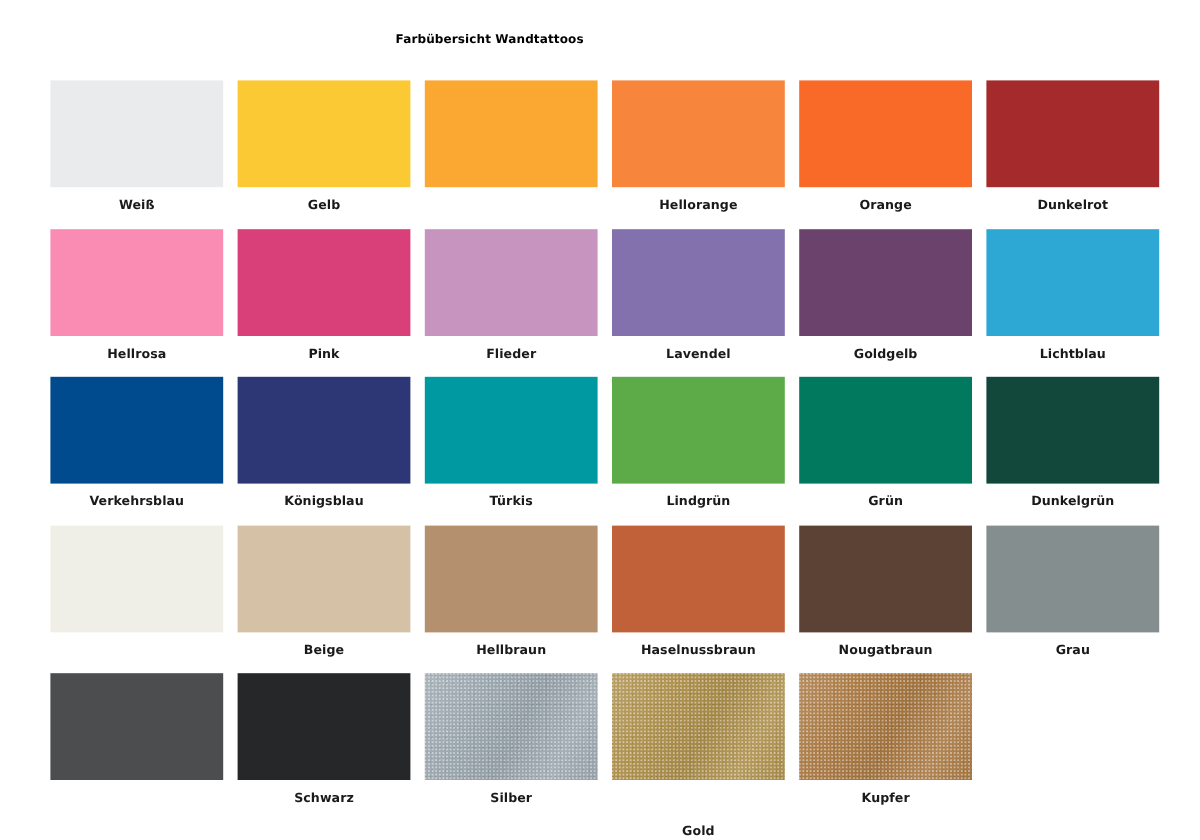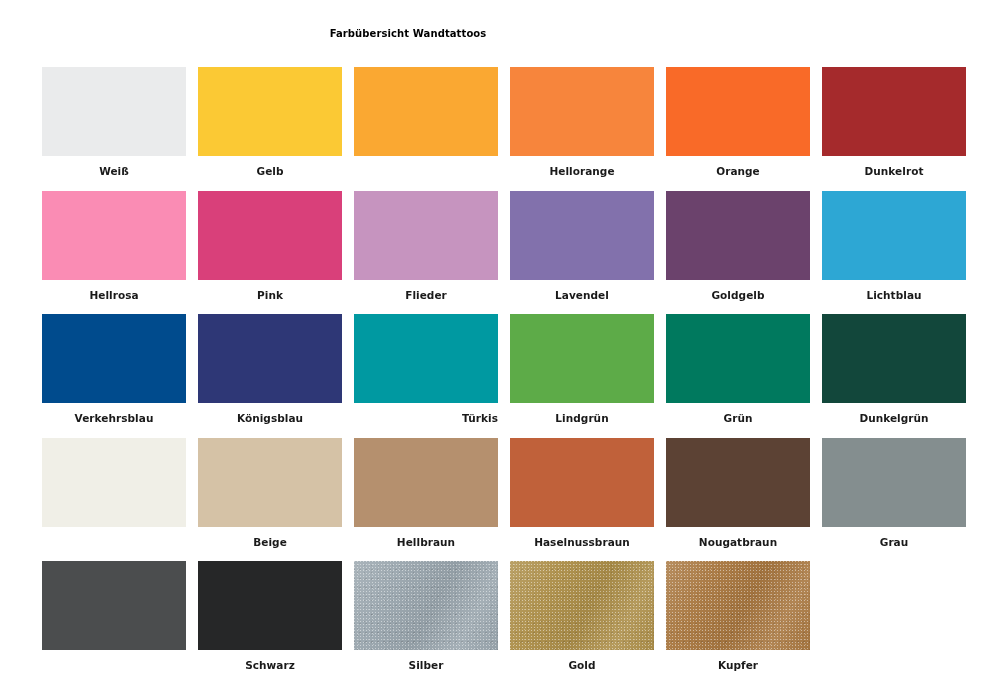--- a/index.html
+++ b/index.html
@@ -165,21 +165,21 @@
       <div class="swatch-cell">
         <div class="swatch-chip" style="background-color: rgb(0, 75, 141);"></div>
         <div class="swatch-label" style="color: rgb(26, 26, 26);">Verkehrsblau</div>
       </div>
       <div class="swatch-cell">
         <div class="swatch-chip" style="background-color: rgb(46, 55, 118);"></div>
         <div class="swatch-label" style="color: rgb(26, 26, 26);">Königsblau</div>
       </div>
       <div class="swatch-cell">
         <div class="swatch-chip" style="background-color: rgb(0, 153, 161);"></div>
-        <div class="swatch-label" style="color: rgb(26, 26, 26); text-align: right;">Türkis</div>
+        <div class="swatch-label" style="color: rgb(26, 26, 26);">Türkis</div>
       </div>
       <div class="swatch-cell">
         <div class="swatch-chip" style="background-color: rgb(93, 171, 72);"></div>
         <div class="swatch-label" style="color: rgb(26, 26, 26);">Lindgrün</div>
       </div>
       <div class="swatch-cell">
         <div class="swatch-chip" style="background-color: rgb(0, 121, 94);"></div>
         <div class="swatch-label" style="color: rgb(26, 26, 26);">Grün</div>
       </div>
       <div class="swatch-cell">
@@ -224,21 +224,21 @@
           <div class="lustre"></div>
         </div>
         <div class="swatch-label" style="color: rgb(26, 26, 26);">Silber</div>
       </div>
       <div class="swatch-cell">
         <div class="swatch-chip metallic" style="background-color: rgb(173, 143, 74);">
           <div class="speckle"></div>
           <div class="speckle2"></div>
           <div class="lustre"></div>
         </div>
-        <div class="swatch-label" style="color: rgb(26, 26, 26);">Gold</div>
+        <div class="swatch-label" style="color: rgb(26, 26, 26); margin-top: 28px;">Gold</div>
       </div>
       <div class="swatch-cell">
         <div class="swatch-chip metallic" style="background-color: rgb(169, 120, 65);">
           <div class="speckle"></div>
           <div class="speckle2"></div>
           <div class="lustre"></div>
         </div>
         <div class="swatch-label" style="color: rgb(26, 26, 26);">Kupfer</div>
       </div>
     </div>

